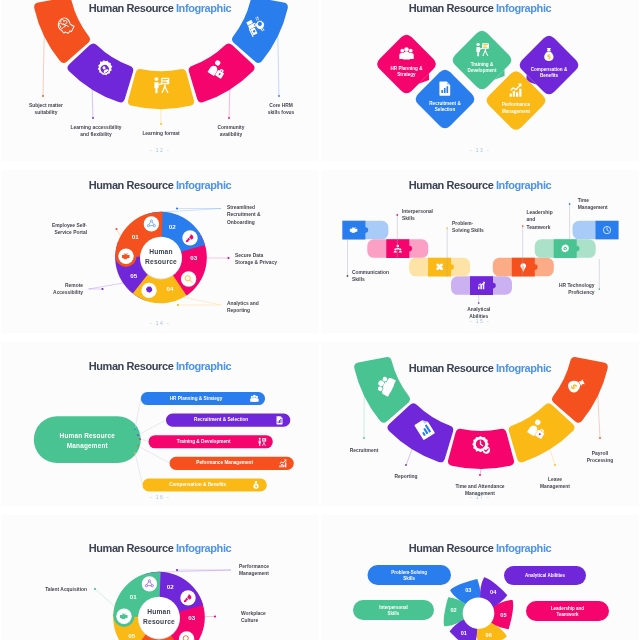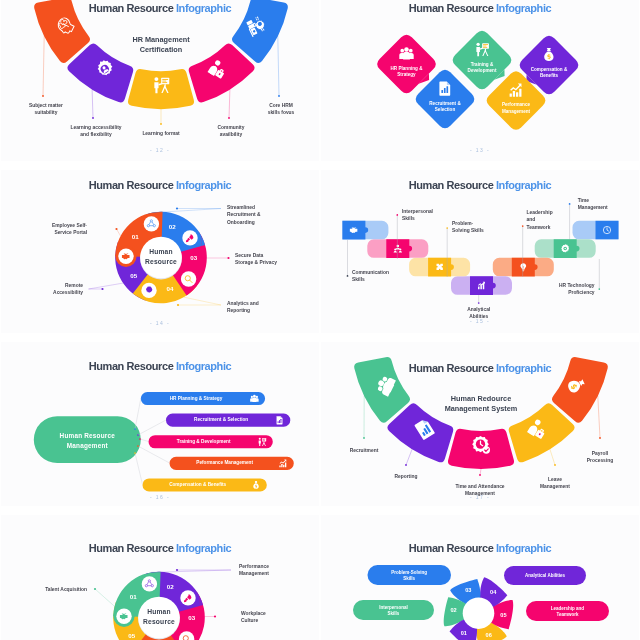--- a/index.html
+++ b/index.html
@@ -115,22 +115,20 @@
       <div class="lbl" style="left:45px;top:102px;text-align:center;transform:translateX(-50%)">Subject matter
 suitability</div>
       <div class="lbl" style="left:95px;top:124px;text-align:center;transform:translateX(-50%)">Learning accessibility
 and flexibility</div>
       <div class="lbl" style="left:160px;top:130px;text-align:center;transform:translateX(-50%)">Learning format</div>
       <div class="lbl" style="left:230px;top:124px;text-align:center;transform:translateX(-50%)">Community
 availbility</div>
       <div class="lbl" style="left:280px;top:102px;text-align:center;transform:translateX(-50%)">Core HRM
 skills fovus</div>
       <div class="title" style="top:2px"><span>Human Resource </span><span class="acc">Infographic</span></div>
-      <div class="hd" style="left:85px;top:35px;width:150px">HR Management
-Certification</div>
       <div class="pg" style="top:147px"><span>-  </span><span>12</span><span>  -</span></div>
     </div>
   <div class="slide" id="s1" style="left:321px;top:0px;height:161px">
       <svg width="318" height="161" viewBox="0 0 318 161">
         <g>
           <path d="M 205.6,74.6 L 205.4,81.0 L 215.8,84.8 Z" fill="#7026d9"></path>
           <path d="M 222.70,38.30 Q 228.00,33.00 233.30,38.30 L 254.70,59.70 Q 260.00,65.00 254.70,70.30 L 233.30,91.70 Q 228.00,97.00 222.70,91.70 L 201.30,70.30 Q 196.00,65.00 201.30,59.70 Z" fill="#7026d9"></path>
           <svg x="220" y="46.5" width="16" height="16" viewBox="0 0 24 24">
             <g fill="#fff">
               <path d="M11.8 7.4c-3.6 0-7 4.4-7 8.4 0 3.9 3.1 5.9 7 5.9s7-2 7-5.9c0-4-3.4-8.4-7-8.4z"></path>
@@ -613,22 +611,20 @@
       </svg>
       <div class="lbl" style="left:43px;top:105px;text-align:center;transform:translateX(-50%)">Recruitment</div>
       <div class="lbl" style="left:85px;top:131px;text-align:center;transform:translateX(-50%)">Reporting</div>
       <div class="lbl" style="left:159px;top:141px;text-align:center;transform:translateX(-50%)">Time and Attendance
 Management</div>
       <div class="lbl" style="left:234px;top:134px;text-align:center;transform:translateX(-50%)">Leave
 Management</div>
       <div class="lbl" style="left:279px;top:108px;text-align:center;transform:translateX(-50%)">Payroll
 Processing</div>
       <div class="title" style="top:20px"><span>Human Resource </span><span class="acc">Infographic</span></div>
-      <div class="hd" style="left:85px;top:52px;width:150px">Human Redource
-Management System</div>
       <div class="pg" style="top:152px"><span>-  </span><span>17</span><span>  -</span></div>
     </div>
   <div class="slide" id="s6" style="left:1px;top:515px;height:125px">
       <svg width="318" height="125" viewBox="0 0 318 125">
         <g>
           <path d="M 114.96,86.84 A 45.8,45.8 0 0 0 142.34,145.54 L 151.23,121.11 A 19.799999999999997,19.799999999999997 0 0 1 139.39,95.73 Z" fill="#fbb916"></path>
           <circle cx="146.03" cy="135.39" r="10.6" fill="#fbb916"></circle>
         </g>
         <g>
           <path d="M 129.80,138.59 A 45.8,45.8 0 0 0 194.09,130.70 L 173.60,114.69 A 19.799999999999997,19.799999999999997 0 0 1 145.81,118.10 Z" fill="#f4511e"></path>

